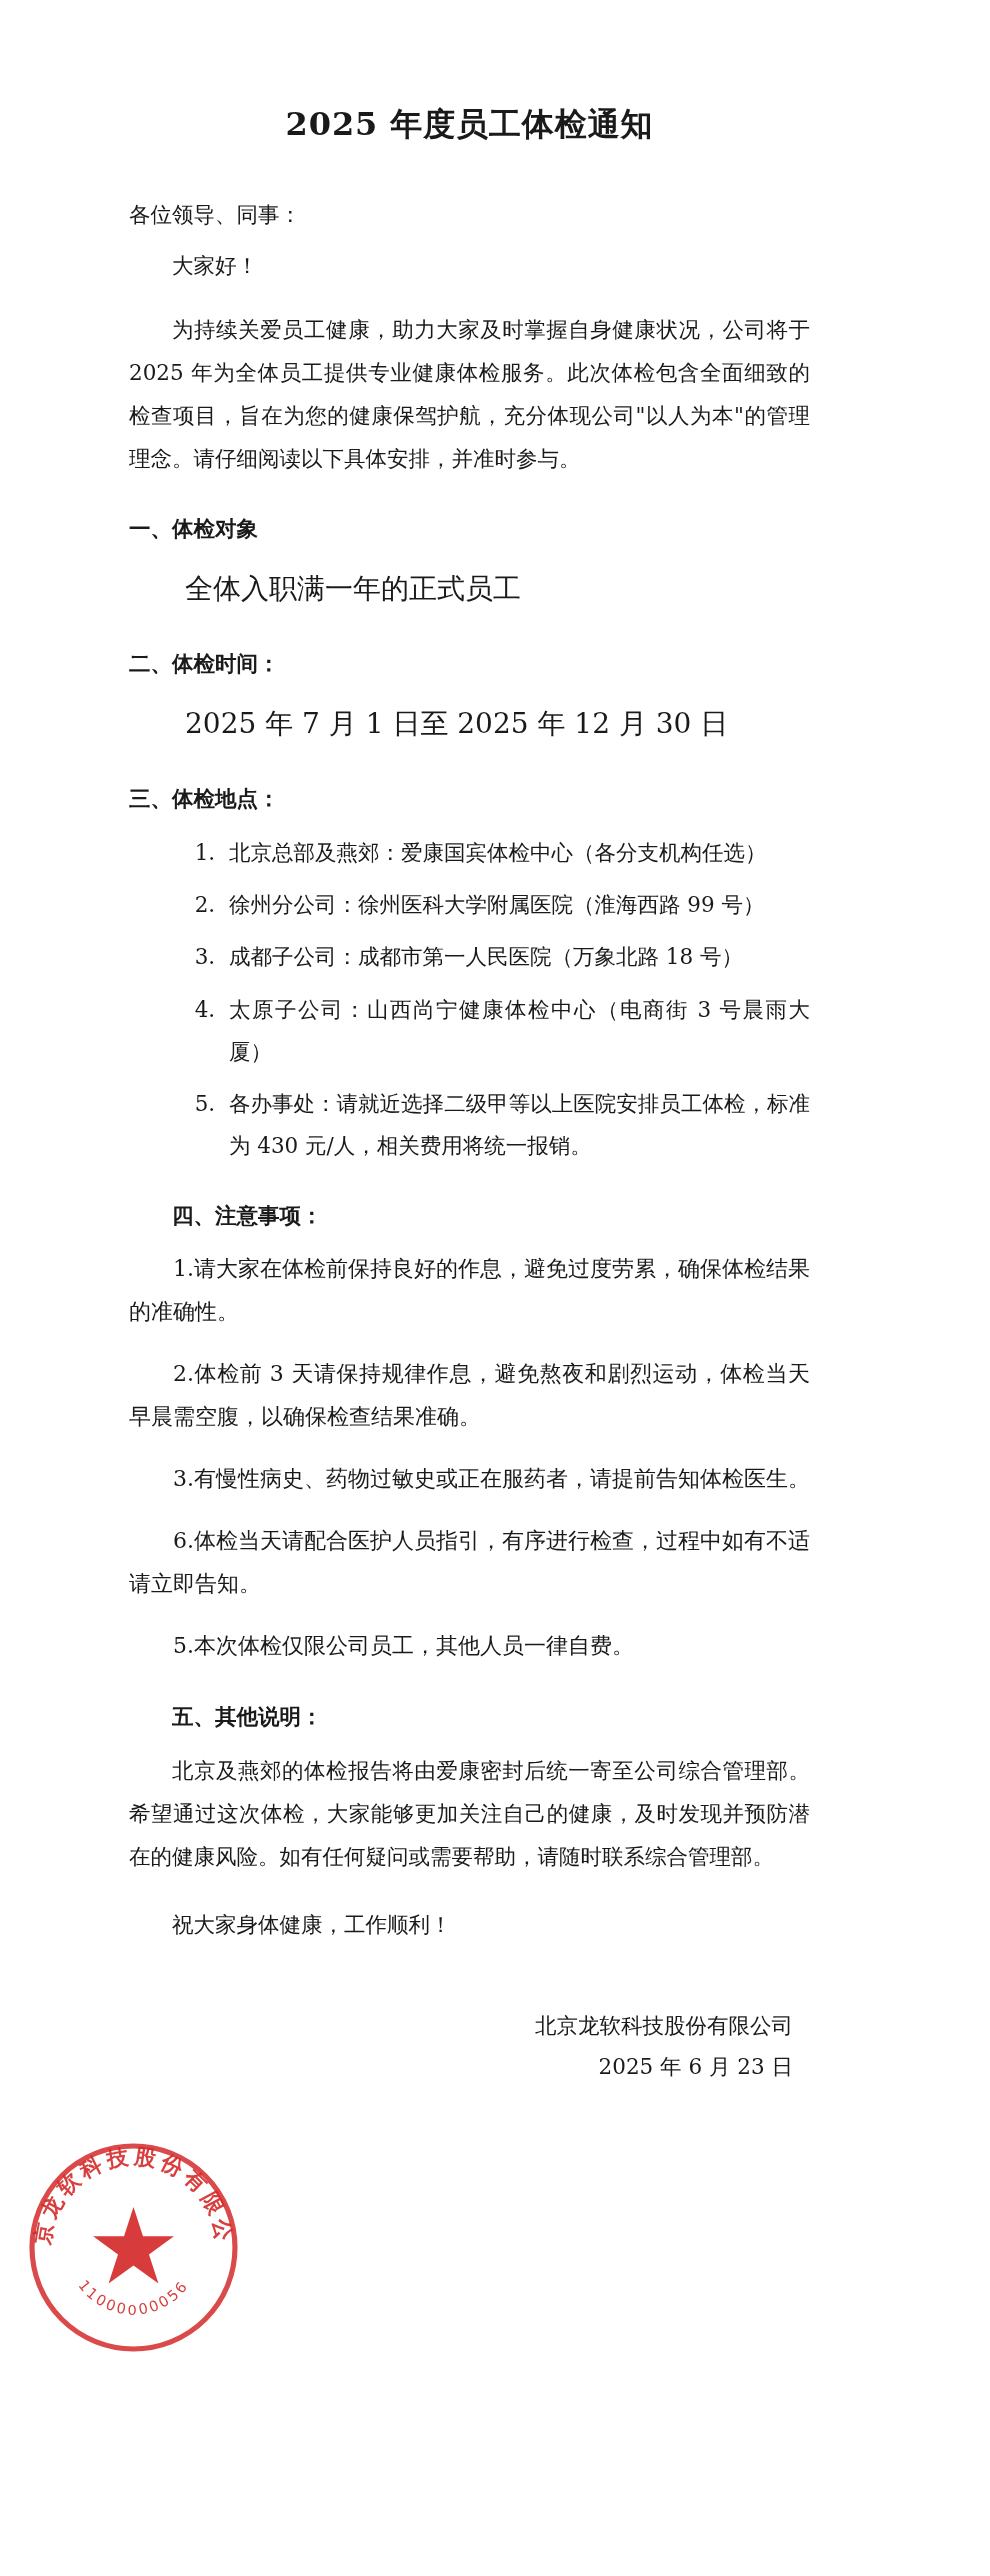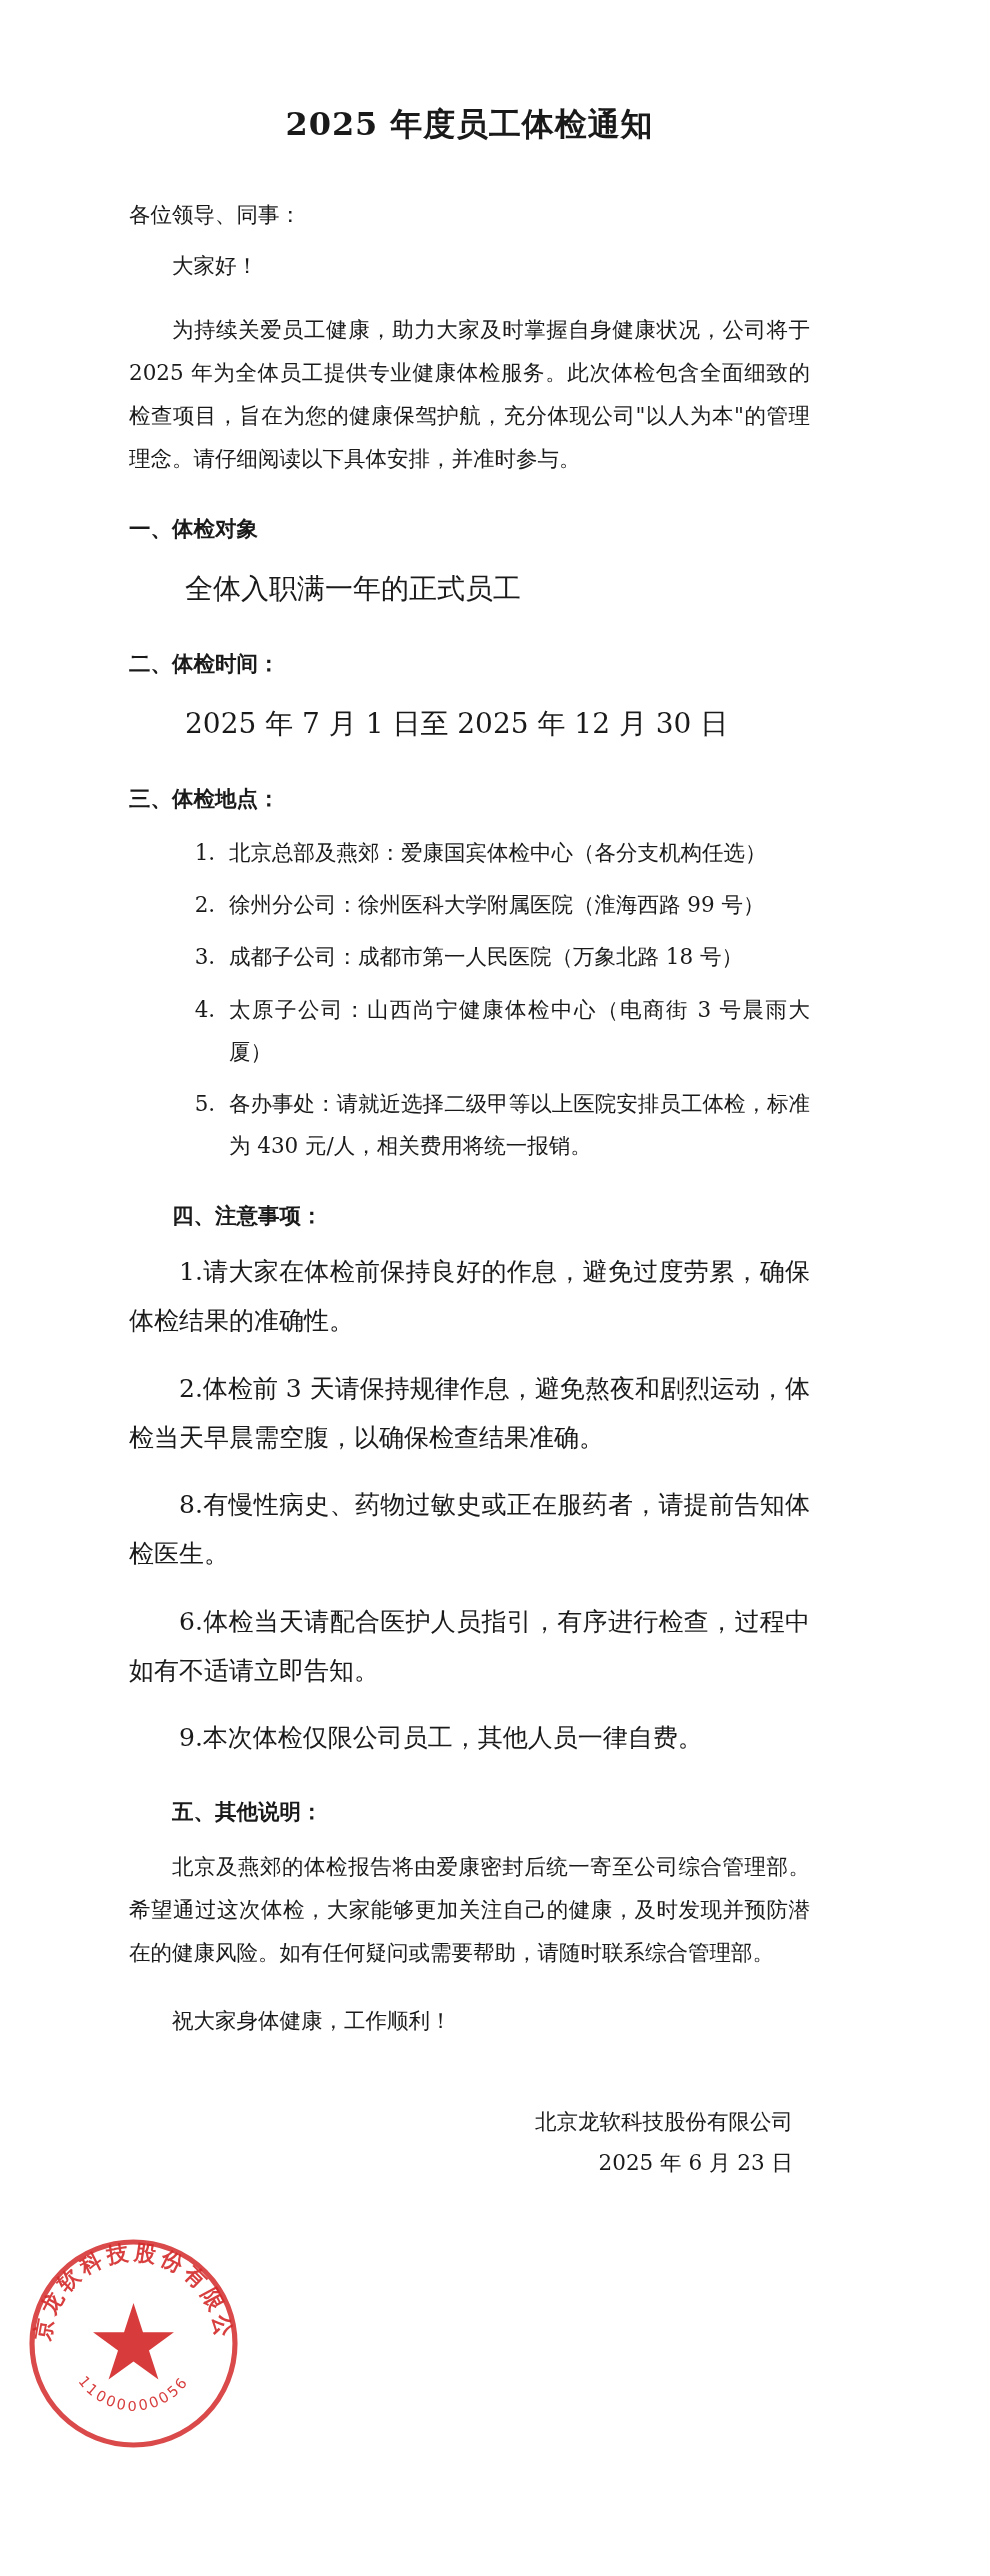--- a/index.html
+++ b/index.html
@@ -63,21 +63,21 @@
     padding-left: 93px;
     font-size: 21.5px;
     line-height: 1.95;
   }
   ol.venues li {
     margin-bottom: 10.3px;
     padding-left: 6.9px;
     text-align: justify;
   }
   .notes p {
-    font-size: 25px;
+    font-size: 22px;
     line-height: 1.95;
     margin: 0 0 19px 0;
     text-indent: 2em;
     text-align: justify;
   }
   .closing {
     font-size: 21.5px;
     line-height: 1.95;
     margin: 26px 0 0 0;
     text-indent: 2em;
@@ -135,23 +135,23 @@
     <li>徐州分公司：徐州医科大学附属医院（淮海西路 99 号）</li>
     <li>成都子公司：成都市第一人民医院（万象北路 18 号）</li>
     <li>太原子公司：山西尚宁健康体检中心（电商街 3 号晨雨大厦）</li>
     <li>各办事处：请就近选择二级甲等以上医院安排员工体检，标准为 430 元/人，相关费用将统一报销。</li>
   </ol>
 
   <h2 class="section-head indented">四、注意事项：</h2>
   <div class="notes">
     <p>1.请大家在体检前保持良好的作息，避免过度劳累，确保体检结果的准确性。</p>
     <p>2.体检前 3 天请保持规律作息，避免熬夜和剧烈运动，体检当天早晨需空腹，以确保检查结果准确。</p>
-    <p>8.有慢性病史、药物过敏史或正在服药者，请提前告知体检医生。</p>
+    <p>3.有慢性病史、药物过敏史或正在服药者，请提前告知体检医生。</p>
     <p>6.体检当天请配合医护人员指引，有序进行检查，过程中如有不适请立即告知。</p>
-    <p>9.本次体检仅限公司员工，其他人员一律自费。</p>
+    <p>5.本次体检仅限公司员工，其他人员一律自费。</p>
   </div>
 
   <h2 class="section-head indented">五、其他说明：</h2>
   <p class="para indent2">北京及燕郊的体检报告将由爱康密封后统一寄至公司综合管理部。希望通过这次体检，大家能够更加关注自己的健康，及时发现并预防潜在的健康风险。如有任何疑问或需要帮助，请随时联系综合管理部。</p>
 
   <p class="closing">祝大家身体健康，工作顺利！</p>
 
   <div class="signature">
     <div>北京龙软科技股份有限公司</div>
     <div>2025 年 6 月 23 日</div>

